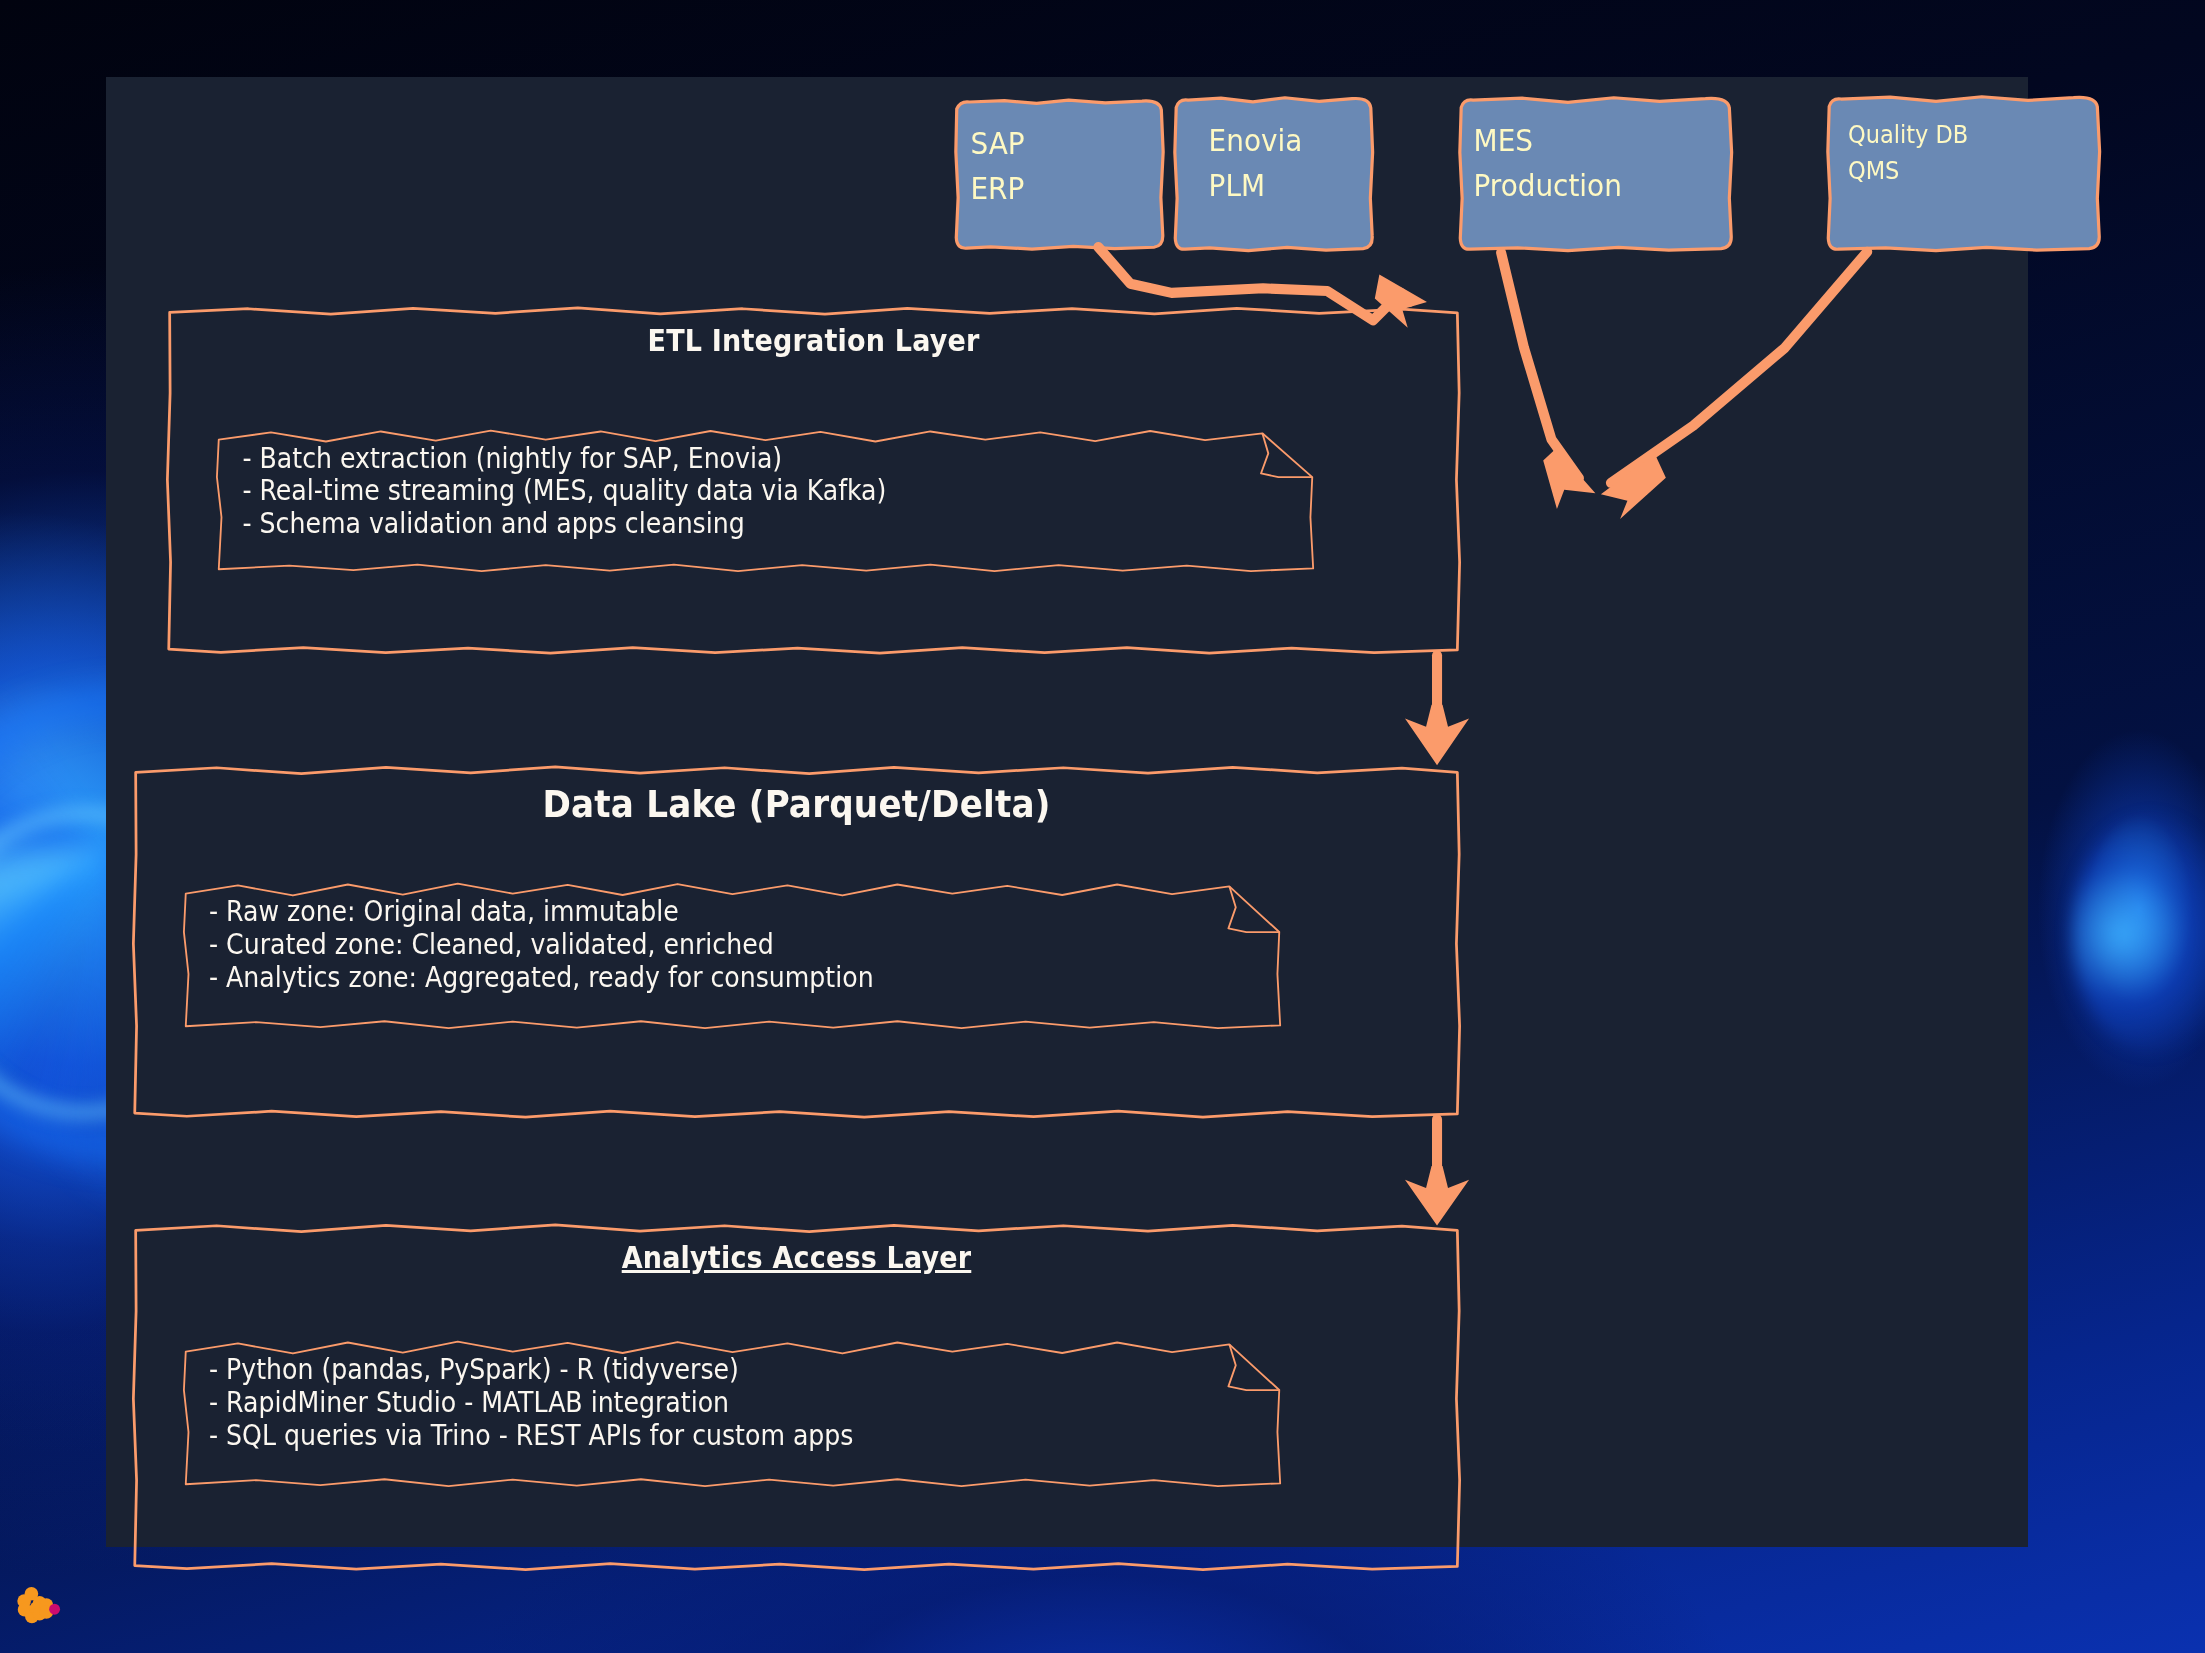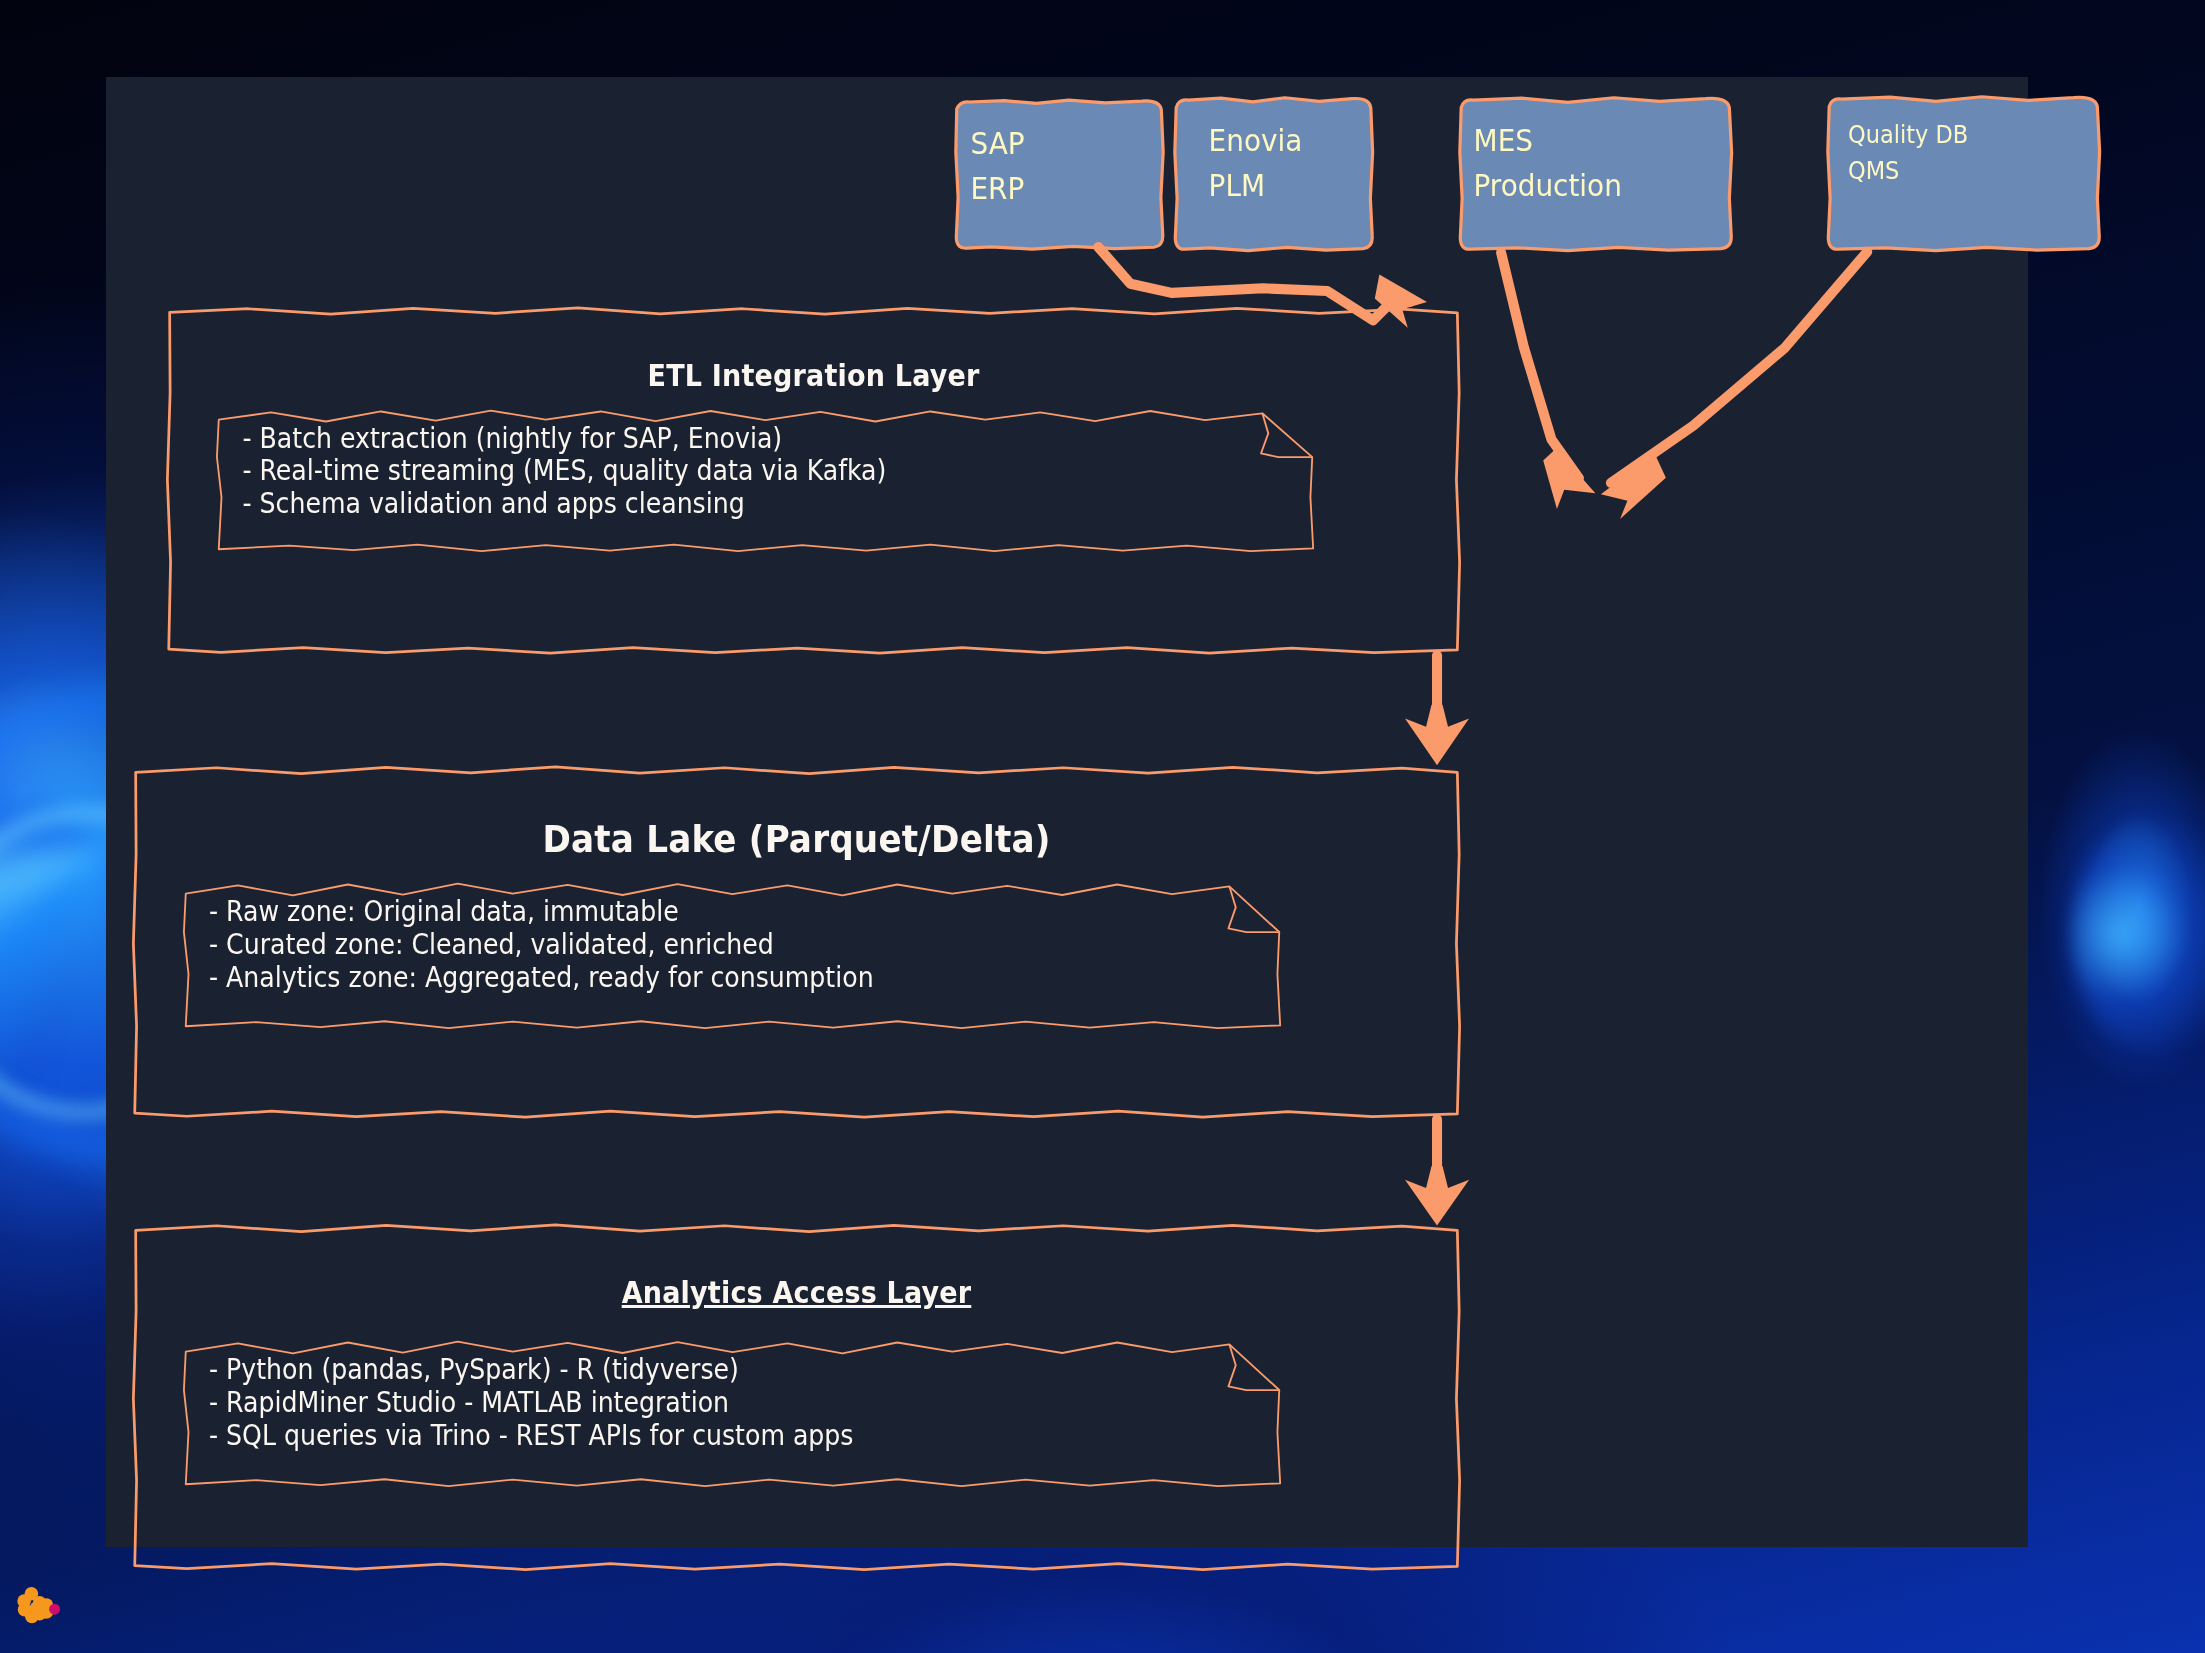--- a/index.html
+++ b/index.html
@@ -38,21 +38,21 @@
   #slide-panel{position:absolute;left:106px;top:77px;width:1922px;height:1470px;
     background:#1a2232;}
 
   
   .sketch-box{position:absolute;}
   .sketch-box > svg{position:absolute;inset:0;width:100%;height:100%;overflow:visible;}
   .sketch-box .content{position:absolute;inset:0;}
 
   .layer-title{position:absolute;left:0;right:0;text-align:center;
     color:#fbf7f0;font-weight:bold;letter-spacing:0.2px;
-    font-family:"DejaVu Sans Condensed","DejaVu Sans","Liberation Sans",sans-serif;margin-top:35px;}
+    font-family:"DejaVu Sans Condensed","DejaVu Sans","Liberation Sans",sans-serif;}
 
   .note-list{position:absolute;color:#fbf7f0;
     font-family:"DejaVu Sans Condensed","DejaVu Sans","Liberation Sans",sans-serif;}
   .note-list .li{white-space:nowrap;}
 
   .src-box-label{position:absolute;color:#fef9c3;
     font-family:"DejaVu Sans Condensed","DejaVu Sans","Liberation Sans",sans-serif;}
   .src-box-label .ln{white-space:nowrap;}
 
   #arrow-layer{position:absolute;left:0;top:0;width:2205px;height:1653px;overflow:visible;
@@ -134,21 +134,21 @@
     <path d="M8,14 L180,6 L360,18 L540,5 L720,16 L900,4 L1080,17 L1260,6 L1440,18 L1620,5
              L1800,16 L1980,6 L2160,17 L2340,5 L2520,16 L2700,7 L2822,15
              L2826,190 L2820,380 L2827,560 L2822,752
              L2640,758 L2460,748 L2280,759 L2100,747 L1920,758 L1740,747 L1560,759
              L1380,748 L1200,758 L1020,747 L840,759 L660,748 L480,758 L300,747 L120,757 L6,750
              L10,560 L3,380 L9,190 Z" fill="none" stroke="#fb9b6b" stroke-width="6" stroke-linejoin="round"></path>
   </svg>
   <div class="content">
     <div class="layer-title" style="top:16.5px;font-size:30px;">ETL Integration Layer</div>
 
-    <div class="sketch-box" style="left:50px;top:100px;width:1099px;height:146px;">
+    <div class="sketch-box" style="left:50px;top:120px;width:1099px;height:146px;">
       <svg viewBox="0 0 2400 320" preserveAspectRatio="none">
         <path d="M6,30 L120,14 L240,34 L360,12 L480,32 L600,10 L720,30 L840,12 L960,33
                  L1080,11 L1200,31 L1320,13 L1440,34 L1560,12 L1680,30 L1800,14 L1920,33
                  L2040,11 L2160,31 L2285,16
                  L2394,112
                  L2390,200 L2396,312
                  L2260,318 L2120,306 L1980,317 L1840,305 L1700,318 L1560,304 L1420,317
                  L1280,305 L1140,318 L1000,304 L860,317 L720,305 L580,318 L440,304 L300,316
                  L160,306 L6,314
                  L12,200 L2,112 Z" fill="none" stroke="#fb9b6b" stroke-width="4" stroke-linejoin="round"></path>

